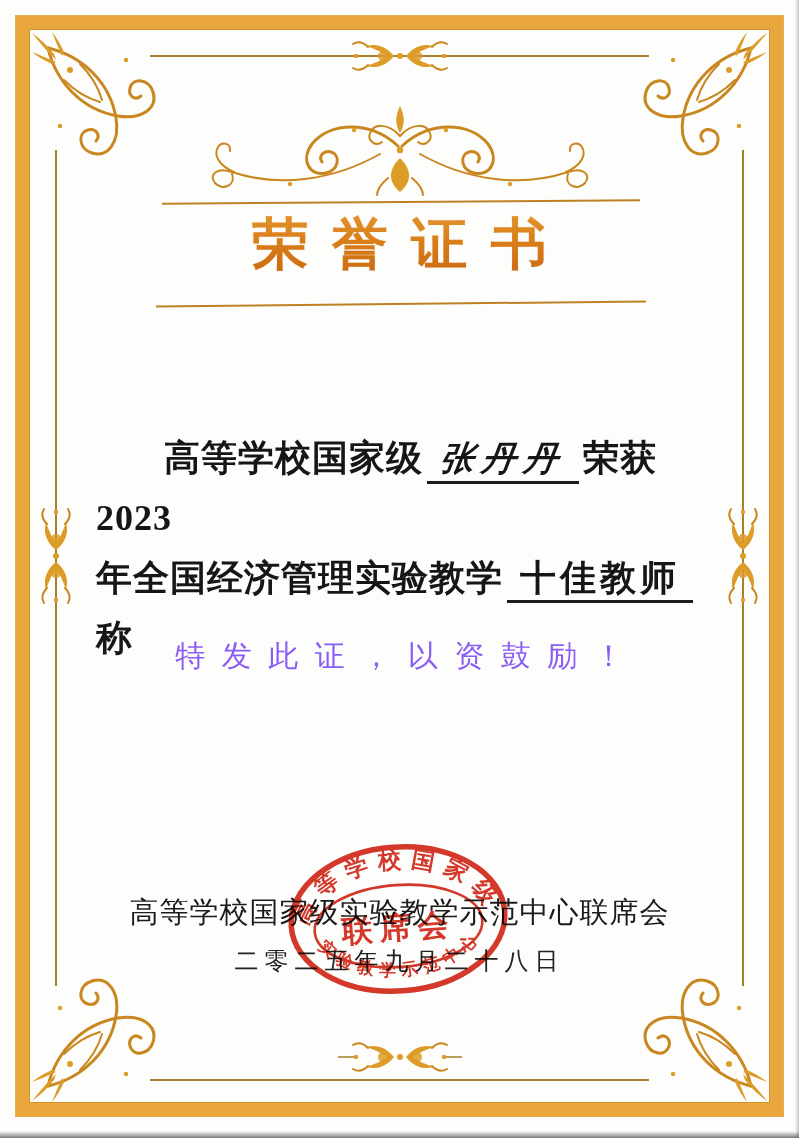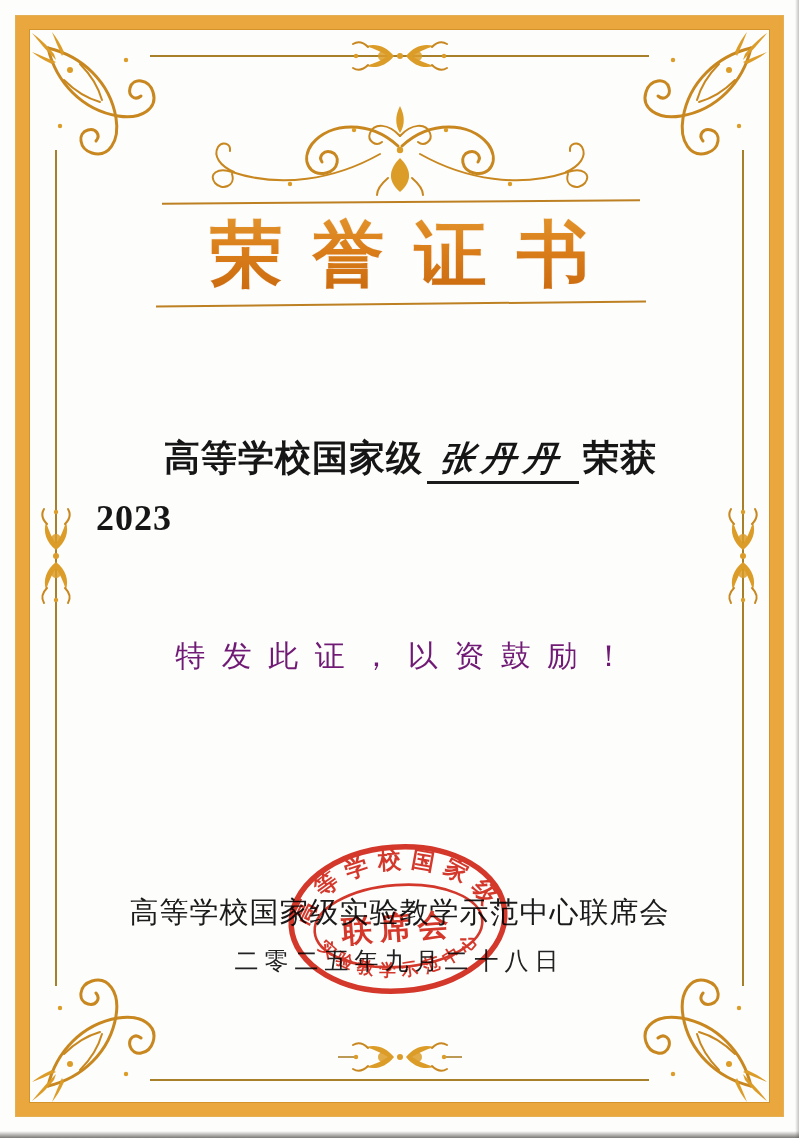--- a/index.html
+++ b/index.html
@@ -34,21 +34,21 @@
   .mo-right  { right:-6px; top:537px; transform:rotate(90deg); }
 
   .flourish-top { position:absolute; left:194px; top:100px; width:412px; height:100px; }
 
   .title-divider { position:absolute; height:2px; background:#bd8023; }
   .td-top    { left:162px; width:478px; top:201px; transform:rotate(-0.4deg); }
   .td-bottom { left:156px; width:490px; top:303px; transform:rotate(-0.6deg); }
 
   .cert-title {
     position:absolute; left:0; right:0; top:207px; text-align:center;
-    font-size:72px; font-weight:bold; letter-spacing:0.42em; padding-left:0.42em;
+    font-size:56px; font-weight:bold; letter-spacing:0.42em; padding-left:0.42em;
     background:linear-gradient(180deg,#f5ae3e 0%, #e8891f 45%, #cf6a0e 100%);
     -webkit-background-clip:text; background-clip:text;
     -webkit-text-fill-color:transparent; color:#dd7d15;
     text-shadow:0 0 1px rgba(176,92,10,0.25);
     font-family:"Liberation Serif","DejaVu Serif",serif;
   }
 
   .body-text {
     position:absolute; left:96px; right:88px; top:428px;
     font-size:36px; font-weight:bold; color:#161616; line-height:60px;
@@ -60,21 +60,21 @@
     padding:0 13px; line-height:44px; margin:0 4px;
   }
   .fill.name i {
     display:inline-block; font-style:italic; transform:skewX(-8deg);
     font-weight:600; letter-spacing:8px; font-size:34px;
   }
   .fill.award { letter-spacing:4px; }
 
   .tagline {
     position:absolute; left:0; right:0; top:636px; text-align:center;
-    font-size:30px; color:#701a75; letter-spacing:0.55em; padding-left:0.55em;
+    font-size:30px; color:#8b5cf6; letter-spacing:0.55em; padding-left:0.55em;
     font-weight:500;
   }
 
   .org-line {
     position:absolute; left:0; right:0; top:893px; text-align:center;
     font-size:29px; color:#1b1b1b; letter-spacing:1px; font-weight:500;
   }
   .date-line {
     position:absolute; left:0; right:0; top:945px; text-align:center;
     font-size:24px; color:#222; letter-spacing:6px; font-weight:500;
@@ -187,20 +187,21 @@
     <path class="gold-stroke-thin" d="M194,78 C187,84 183,90 183,95"></path>
     <path class="gold-stroke-thin" d="M218,78 C225,84 229,90 229,95"></path>
   </svg>
 
   <div class="title-divider td-top"></div>
   <h1 class="cert-title">荣誉证书</h1>
   <div class="title-divider td-bottom"></div>
 
   <div class="body-text">
     <div><span class="indent"></span><span>高等学校国家级</span><span class="fill name"><i>张丹丹</i></span><span>荣获 2023</span></div>
+    <div><span>年全国经济管理实验教学</span><span class="fill award"><span>十佳教师</span></span><span>称</span></div>
   </div>
 
   <div class="tagline">特发此证，以资鼓励！</div>
 
   <div class="org-line">高等学校国家级实验教学示范中心联席会</div>
   <div class="date-line">二零二五年九月二十八日</div>
 
   <svg class="seal" viewBox="-116 -80 232 160">
     <defs>
       <path id="sealTopArc" d="M -88 -4 A 90 60 0 0 1 88 -4" fill="none"></path>

